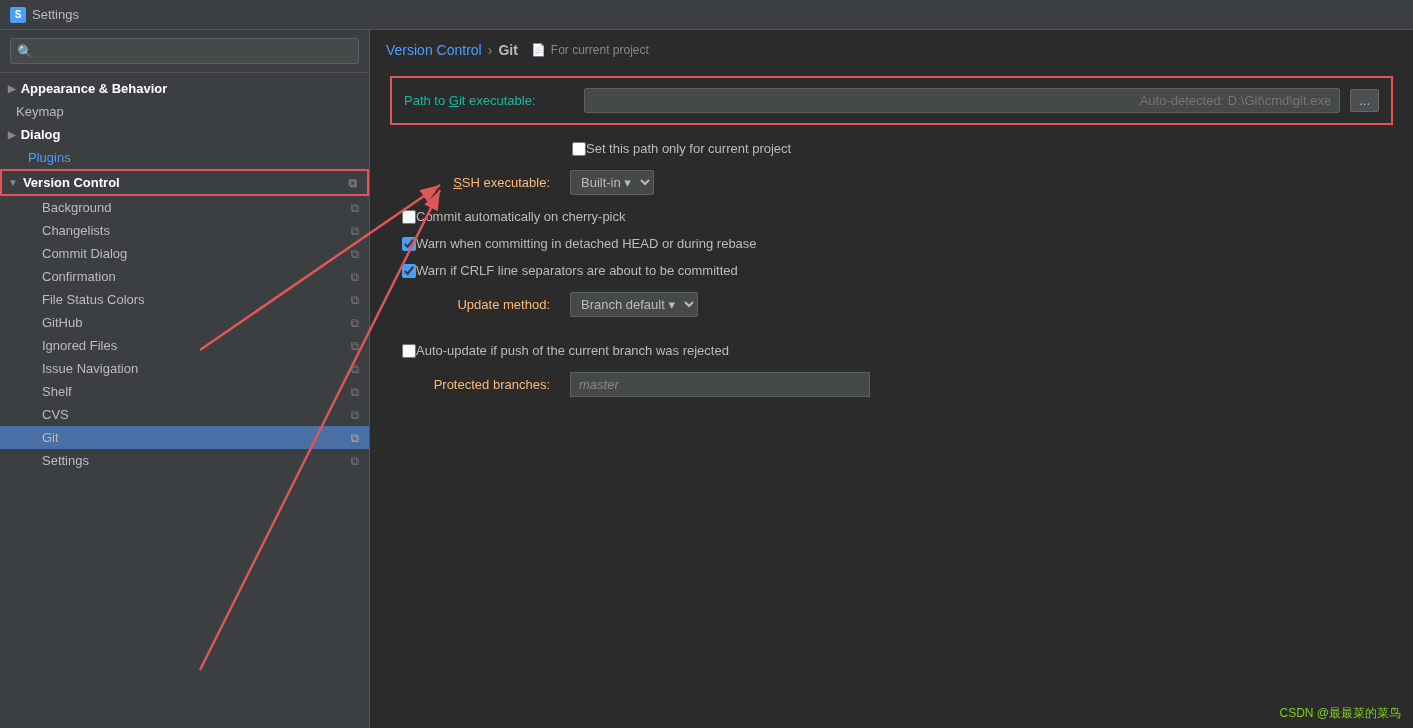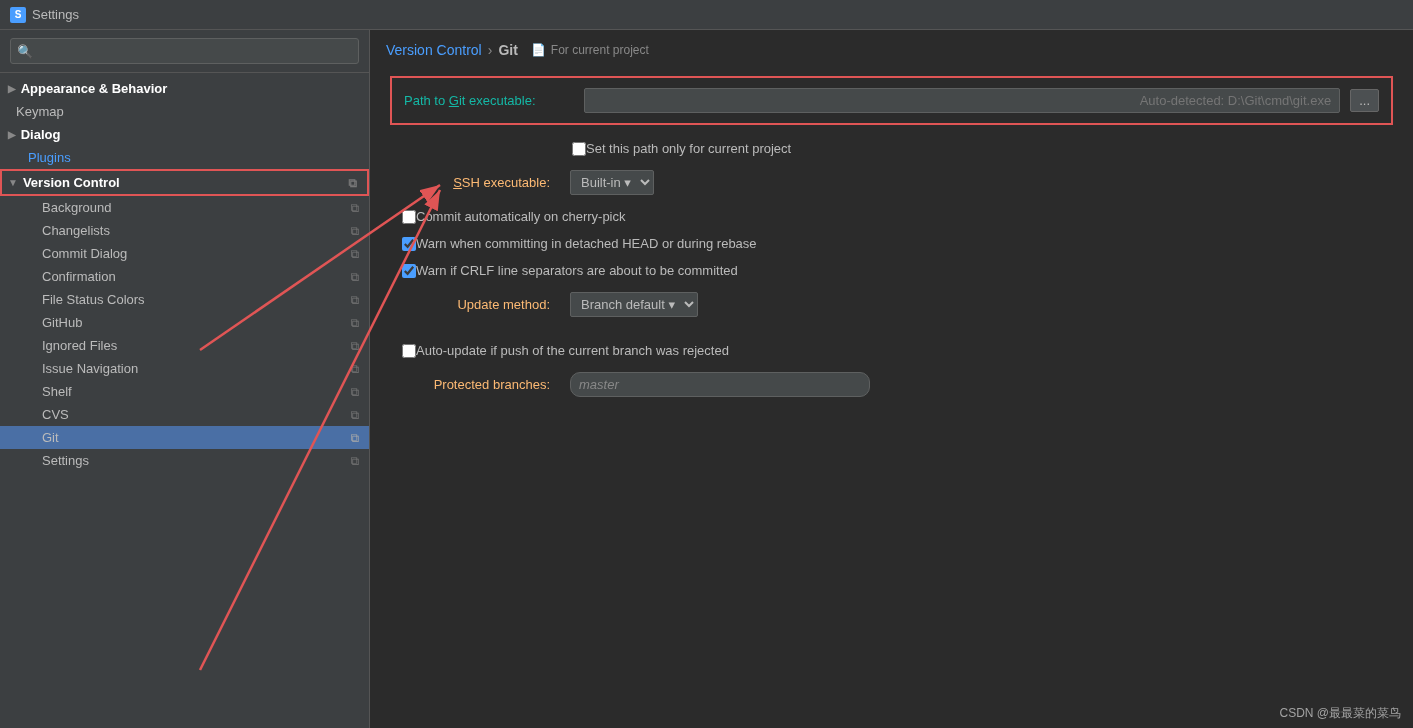--- a/index.html
+++ b/index.html
@@ -243,42 +243,42 @@
       cursor: pointer;
       outline: none;
     }
 
     .protected-input {
       background: #45494a;
       border: 1px solid #5e6060;
       color: #888;
       padding: 4px 8px;
       font-size: 13px;
-      border-radius: 10px;
+      border-radius: 0;
       outline: none;
       width: 300px;
       font-style: italic;
     }
 
     svg.arrows {
       position: absolute;
       top: 30px;
       left: 0;
       width: 1413px;
       height: 698px;
       pointer-events: none;
       z-index: 100;
     }
 
     
     .watermark {
       position: absolute;
       bottom: 6px;
       right: 12px;
-      color: #a3a3a3;
+      color: #84cc16;
       font-size: 12px;
     }
   </style>
 </head>
 <body>
 
 <div class="title-bar">
   <div class="title-bar-icon">S</div>
   <span class="title-bar-title">Settings</span>
 </div>

